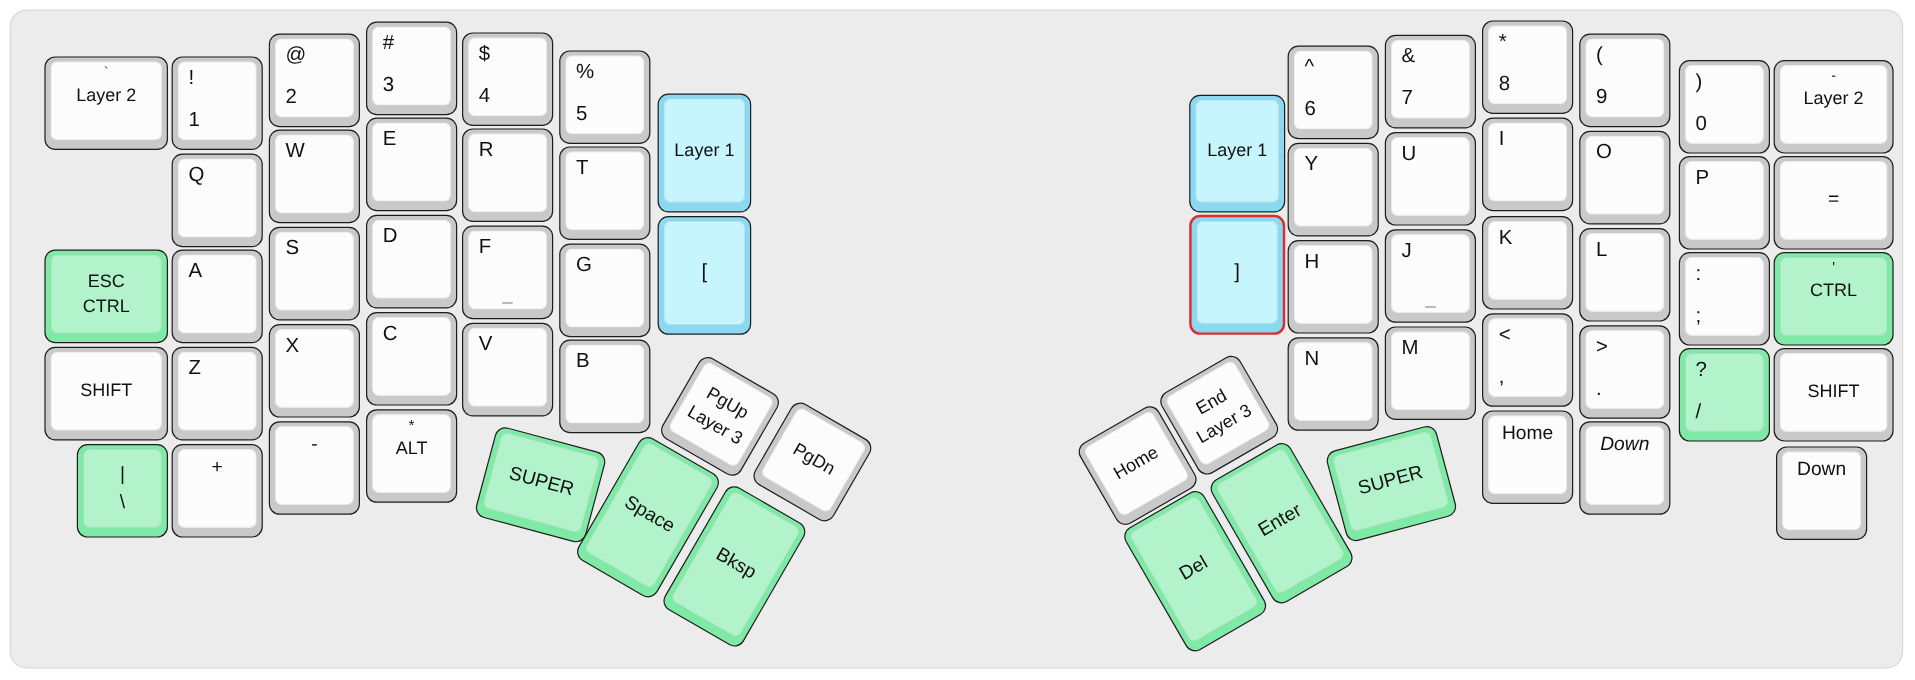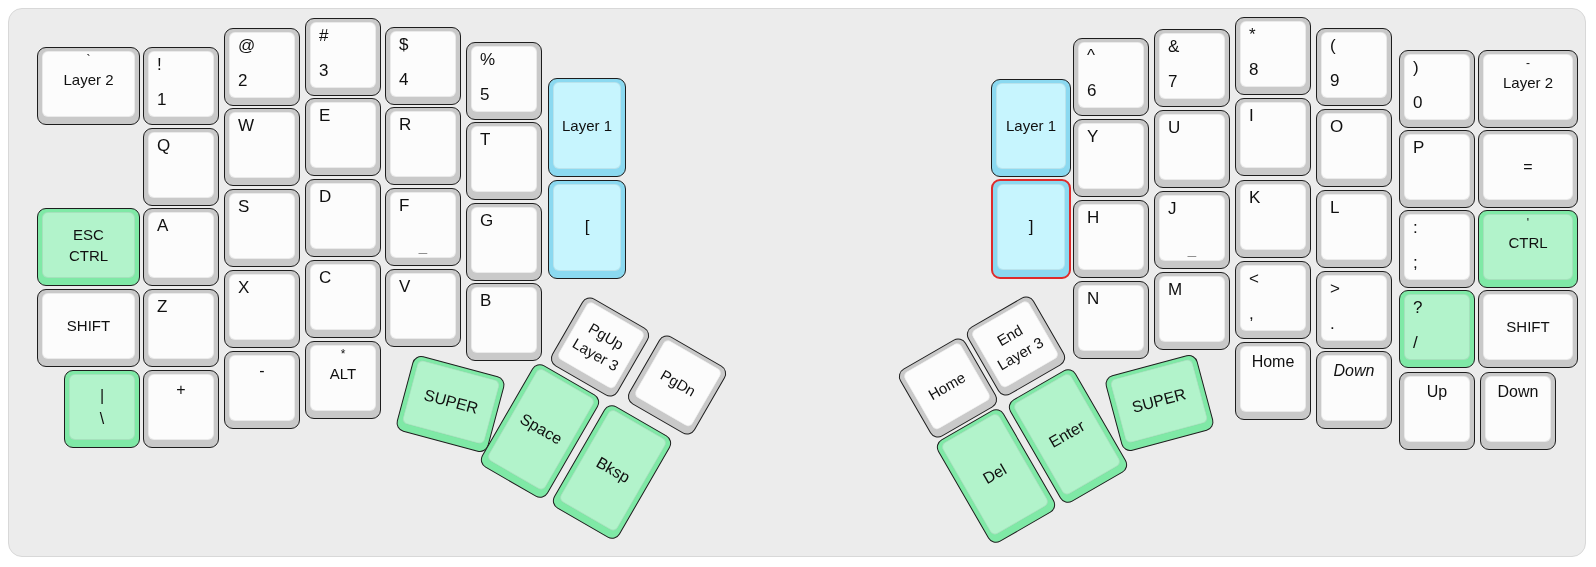--- a/index.html
+++ b/index.html
@@ -476,27 +476,20 @@
       </div>
     </div>
     <div class="key green" style="left: 1399px; top: 290px; width: 76px; height: 78px;">
       <div class="cap">
         <div class="legend align-left">
           <span class="line">?</span>
           <span class="line">/</span>
         </div>
       </div>
     </div>
-    <div class="key white" style="left: 1399px; top: 372px; width: 76px; height: 78px;">
-      <div class="cap">
-        <div class="legend align-top">
-          <span class="line">Up</span>
-        </div>
-      </div>
-    </div>
     <div class="key white" style="left: 1478px; top: 50px; width: 100px; height: 78px;">
       <div class="cap">
         <div class="legend align-center has-sub">
           <span class="line sub">-</span>
           <span class="line">Layer 2</span>
         </div>
       </div>
     </div>
     <div class="key white" style="left: 1478px; top: 130px; width: 100px; height: 78px;">
       <div class="cap">

